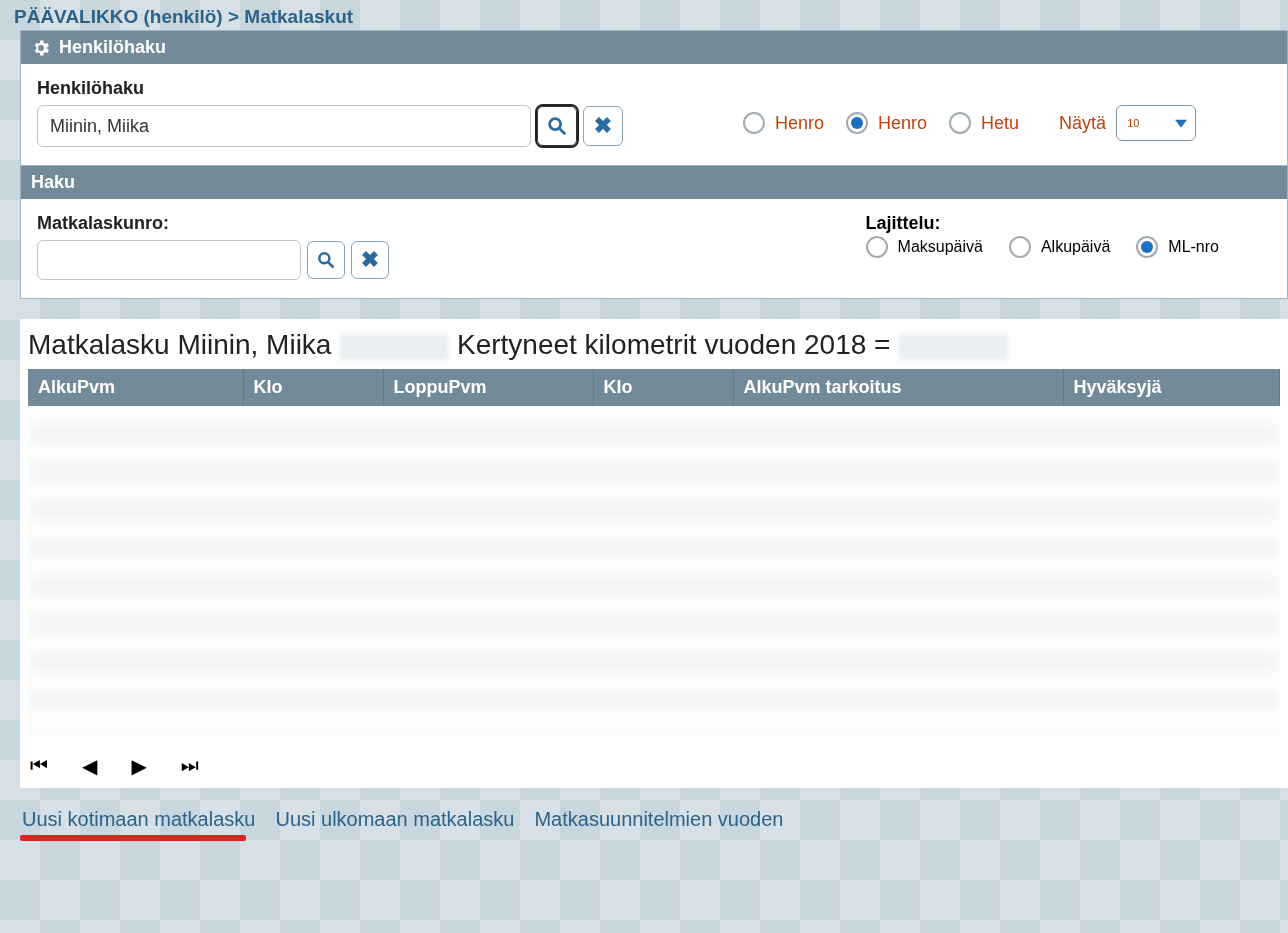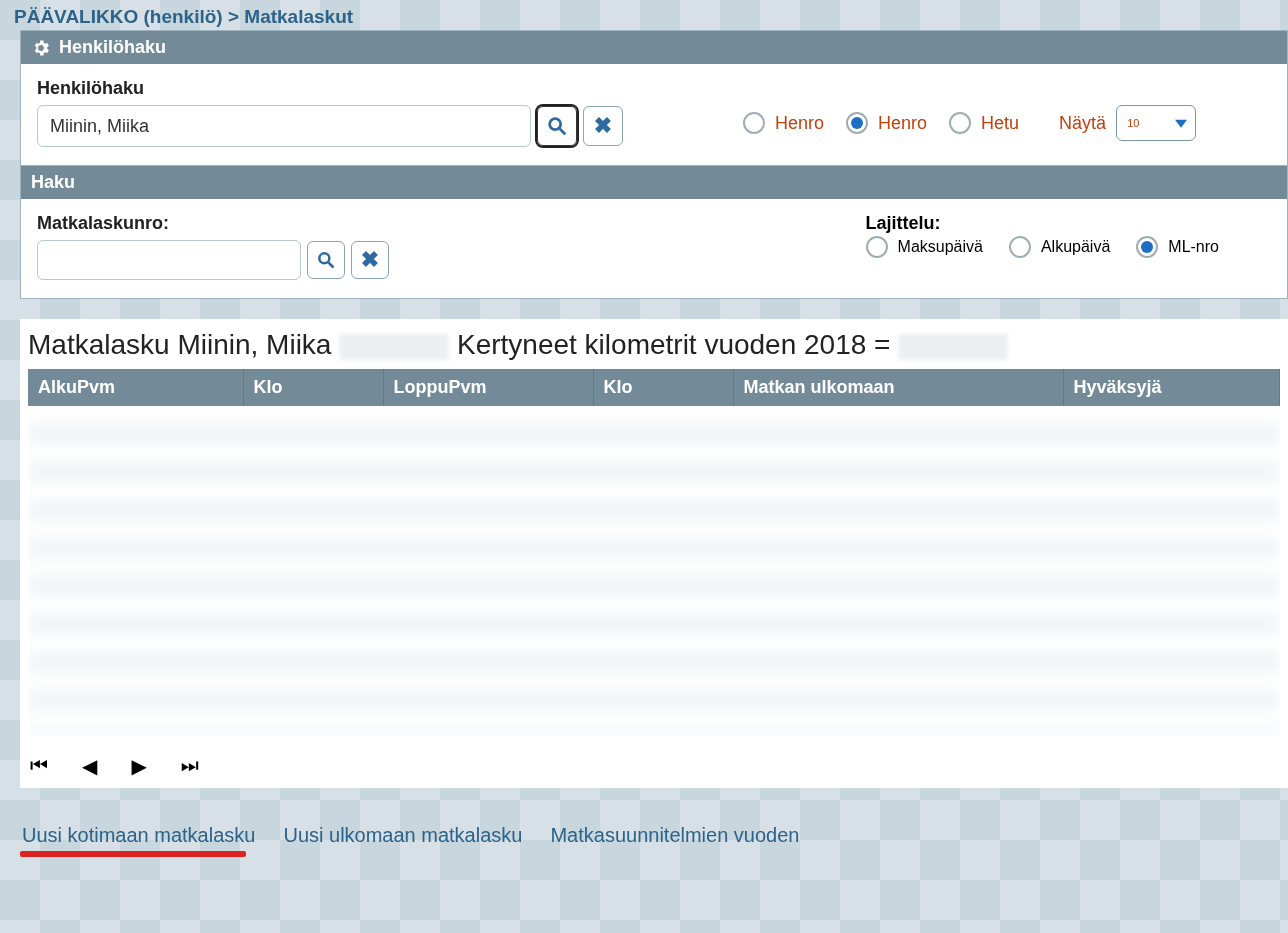--- a/index.html
+++ b/index.html
@@ -102,21 +102,21 @@
       #fefefe 0px, #fefefe 18px,
       #f2f4f6 18px, #f2f4f6 38px
     );
     filter: blur(6px);
   }
   .pager {
     display:flex; gap:34px; padding:18px 0 0 10px; font-size:20px; color:#000;
   }
   .pager span { cursor:pointer; user-select:none; }
   .links-row {
-    display:flex; gap:28px; padding:36px 0 0 22px; font-size:20px; color:#2d6289;
+    display:flex; gap:20px; padding:20px 0 0 22px; font-size:20px; color:#2d6289;
   }
   .links-row a { color:#2d6289; text-decoration:none; cursor:pointer; }
   .underline-marker {
     position:relative; height:6px; background:#d22; width:226px; margin:4px 0 0 20px;
     border-radius:2px;
   }
 </style>
 </head>
 <body>
 
@@ -219,21 +219,21 @@
     <span>Kertyneet kilometrit vuoden 2018 = </span>
     <span class="redact"></span>
   </div>
   <table class="table">
     <thead>
       <tr class="thead-row">
         <th style="width:215px">AlkuPvm</th>
         <th style="width:140px">Klo</th>
         <th style="width:210px">LoppuPvm</th>
         <th style="width:140px">Klo</th>
-        <th style="width:330px">Matkan ulkomaan</th>
+        <th style="width:330px">AlkuPvm tarkoitus</th>
         <th>Hyväksyjä</th>
       </tr>
     </thead>
   </table>
   <div class="tbody-area">
     <div class="blur-stripes"></div>
   </div>
   <div class="pager">
     <span>⏮</span>
     <span>◀</span>

